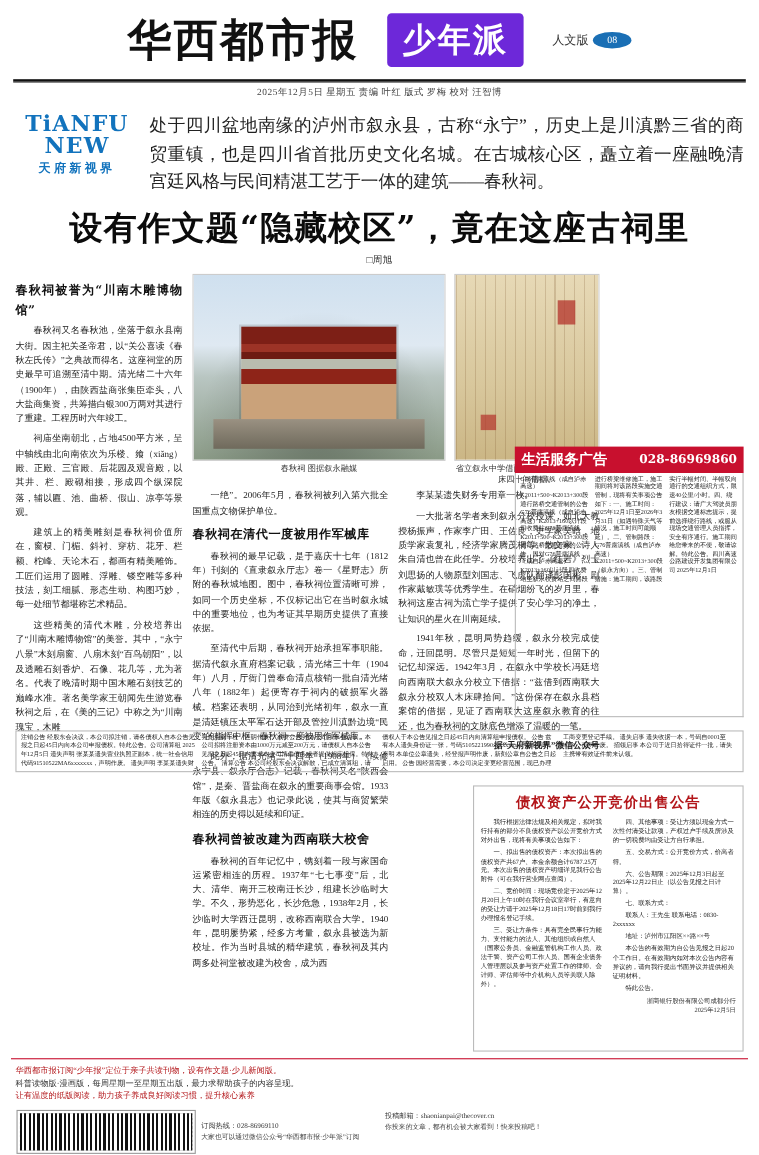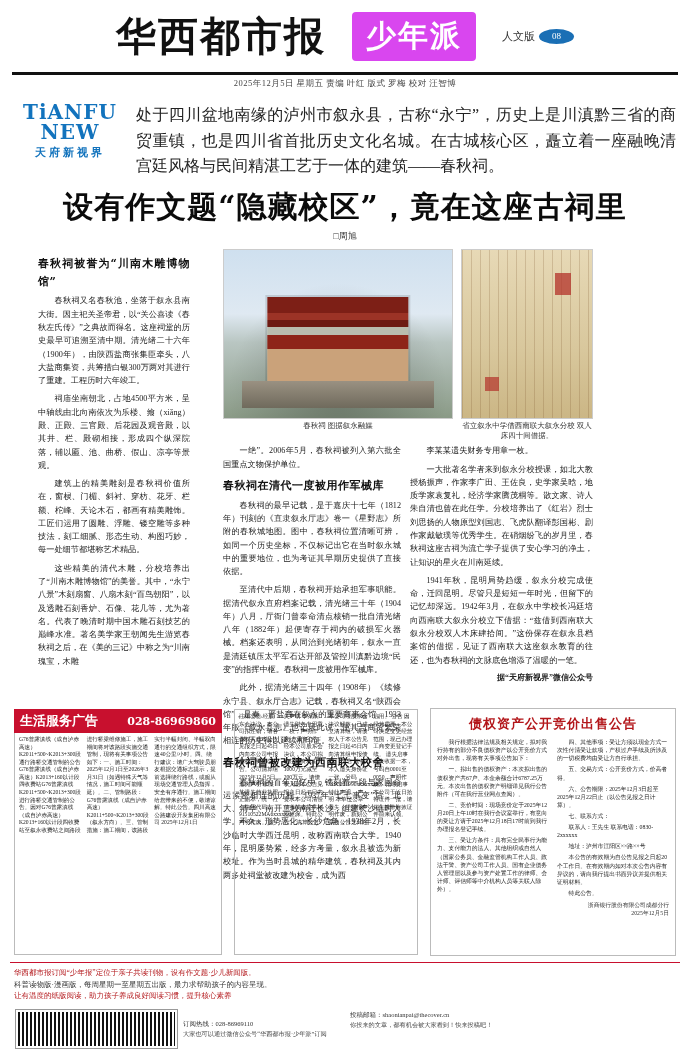--- a/index.html
+++ b/index.html
@@ -17,21 +17,21 @@
     position:relative;height:72px;
     display:flex;align-items:center;justify-content:center;gap:26px;
   }
   .mast-main{
     font-family:"DejaVu Serif", serif;
     font-weight:bold;font-size:40px;letter-spacing:2px;
     color:#111;
     -webkit-text-stroke:0px;
   }
   .mast-badge{
-    background:#d946ef;color:#fff;font-weight:bold;font-size:30px;
+    background:#6d28d9;color:#fff;font-weight:bold;font-size:30px;
     padding:4px 14px;border-radius:4px;letter-spacing:2px;
     font-family:"DejaVu Serif", serif;
   }
   .mast-sub{
     display:flex;align-items:flex-start;gap:4px;font-size:11px;color:#333;
   }
   .mast-sub .num{
     background:#1a6fb5;color:#fff;border-radius:50%;
     width:35px;height:15px;display:inline-flex;align-items:center;justify-content:center;
     font-size:9px;
@@ -60,21 +60,21 @@
   }
 
   .headline{
     text-align:center;font-weight:bold;font-size:30px;letter-spacing:1px;
     margin:8px 0 2px;font-family:"DejaVu Serif",serif;color:#0b0b0b;
   }
   .byline{text-align:center;font-size:9px;color:#333;margin-bottom:6px;}
 
   
   .content{display:flex;gap:9px;padding:0 14px;}
-  .col{font-size:8.2px;line-height:1.62;text-align:justify;color:#222;margin-left:24px;}
+  .col{font-size:8.2px;line-height:1.62;text-align:justify;color:#222;}
   .col.c1{width:152px;flex:0 0 152px;}
   .col.c2{width:152px;flex:0 0 152px;}
   .sub-h{
     font-weight:bold;font-size:11px;color:#111;margin:6px 0 4px;
     font-family:"DejaVu Serif",serif;letter-spacing:.5px;
   }
   .col p{margin:0 0 5px;text-indent:2em;}
 
   
   .photo-row{display:flex;gap:8px;margin-bottom:3px;}
@@ -112,21 +112,21 @@
     position:absolute;right:16%;top:14%;width:16px;height:22px;background:#b3322a;opacity:.75;
   }
   .letter .seal2{
     position:absolute;left:18%;bottom:16%;width:14px;height:14px;background:#b3322a;opacity:.7;
   }
 
   
   .bottom{
     position:absolute;left:0;right:0;bottom:0;
   }
-  .ads{display:flex;gap:12px;padding:0 14px 4px;align-items:center;}
+  .ads{display:flex;gap:12px;padding:0 14px 4px;align-items:flex-end;flex-direction:column;}
   .ad-left{width:208px;flex:0 0 208px;}
   .ad-hdr{
     background:#c8102e;color:#fff;font-weight:bold;font-size:13px;
     padding:3px 6px;display:flex;justify-content:space-between;align-items:center;
     font-family:"DejaVu Serif",serif;
   }
   .ad-hdr .phone{font-size:11px;}
   .ad-body{
     border:1px solid #bbb;border-top:none;font-size:5.6px;line-height:1.35;
     column-count:3;column-gap:5px;padding:3px 4px;height:215px;overflow:hidden;color:#222;

